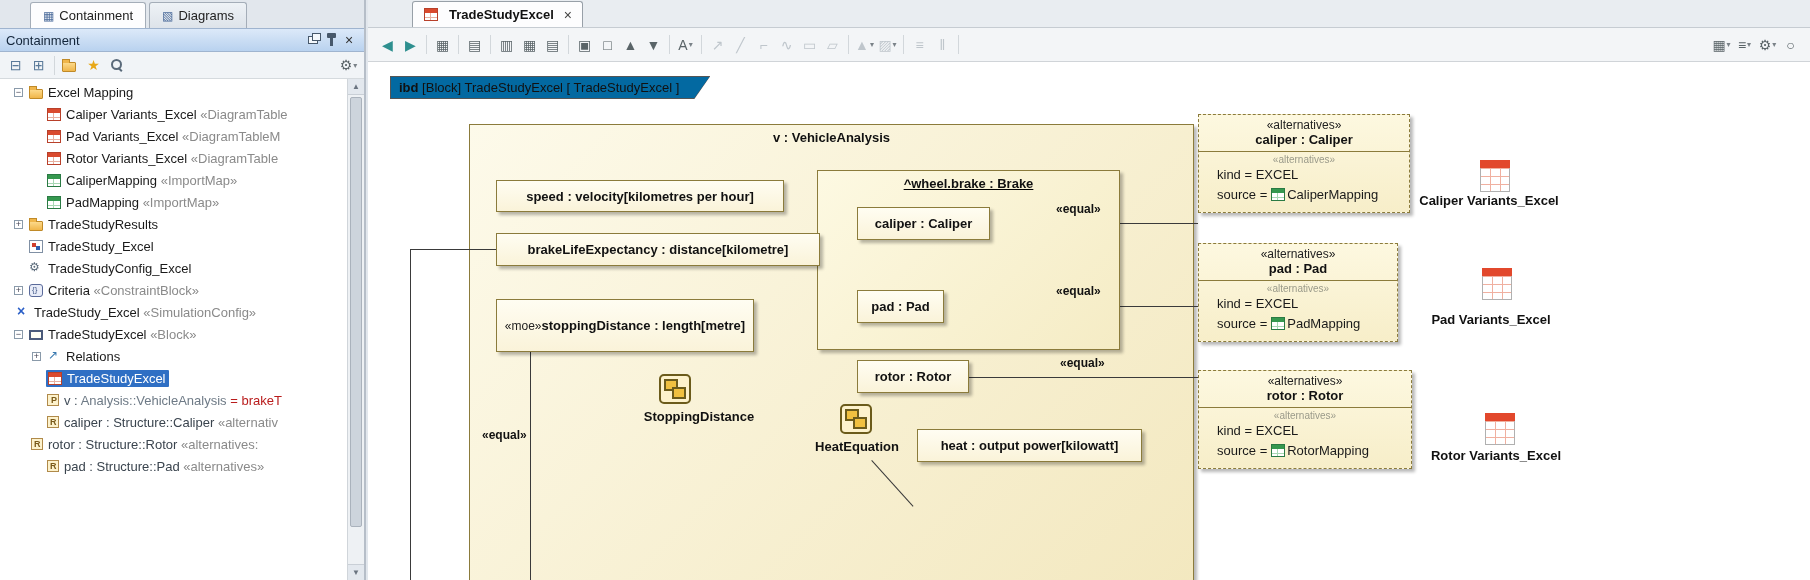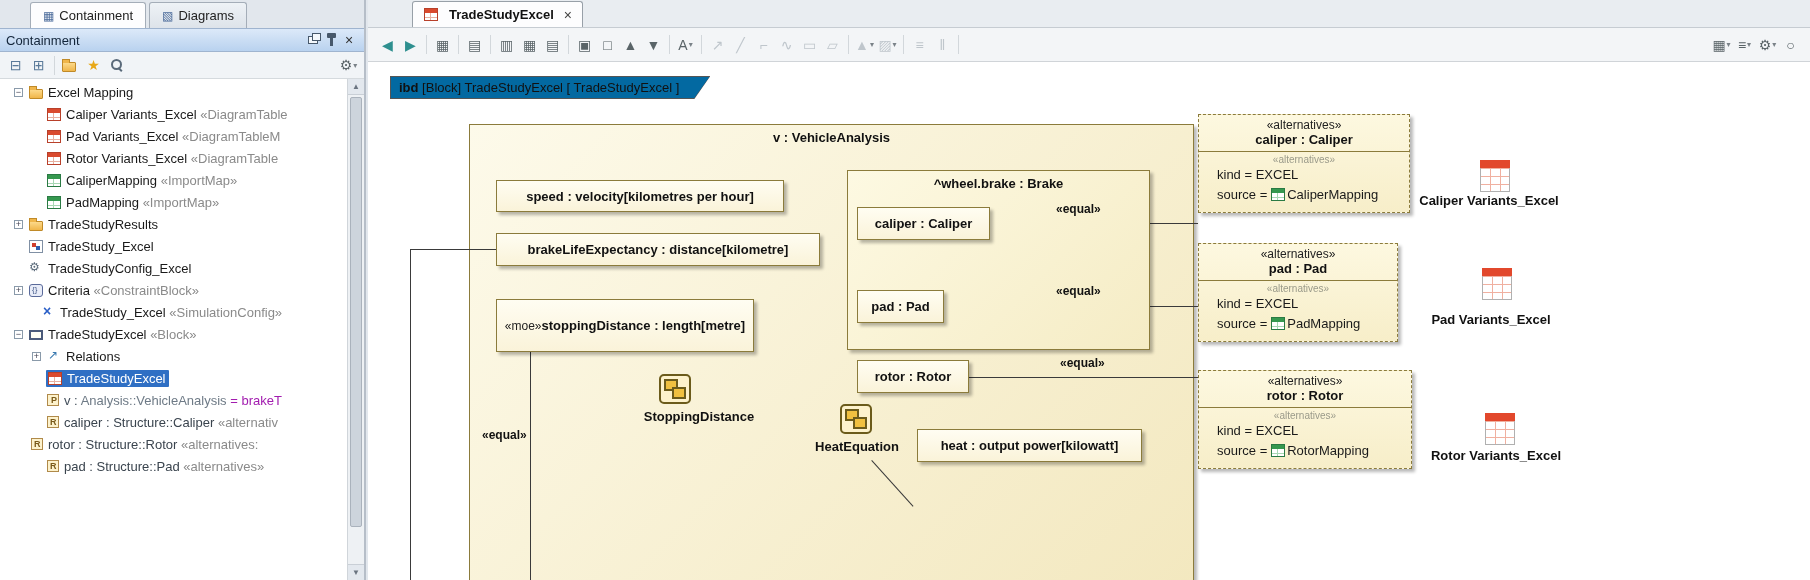--- a/index.html
+++ b/index.html
@@ -81,21 +81,21 @@
 
   
   .canvas { position:relative; flex:1; background:#fff; overflow:hidden; font-size:13px; }
   .frame-tab-outer { position:absolute; left:22px; top:14px; background:#555; clip-path:polygon(0 0,100% 0,calc(100% - 16px) 100%,0 100%); padding:1px; z-index:5; }
   .frame-tab { background:#0369a1; clip-path:polygon(0 0,100% 0,calc(100% - 15px) 100%,0 100%); height:21px; line-height:21px; padding:0 30px 0 8px; font-size:13px; color:#111; white-space:nowrap; }
   .frame-tab b { font-weight:bold; }
 
   .blk { position:absolute; border:1px solid #8b7b3b; box-shadow:3px 3px 3px rgba(0,0,0,0.28); }
   .blk-title { text-align:center; font-weight:bold; padding-top:5px; color:#111; white-space:nowrap; }
   #node-vehicle { left:101px; top:62px; width:725px; height:470px; background:linear-gradient(135deg,#fdfaea,#f3e8bf); z-index:1; }
-  #node-brake   { left:479px; top:108px; width:303px; height:180px; background:linear-gradient(135deg,#fdf9e2,#f5ecc5); z-index:2; }
+  #node-brake   { left:449px; top:108px; width:303px; height:180px; background:linear-gradient(135deg,#fdf9e2,#f5ecc5); z-index:2;text-decoration:underline; }
 
   .part { position:absolute; background:linear-gradient(#fffdf2,#faf3d9); border:1px solid #8b7b3b; box-shadow:3px 3px 3px rgba(0,0,0,0.28); display:flex; align-items:center; justify-content:center; font-weight:bold; color:#111; white-space:nowrap; z-index:3; }
   #part-speed     { left:128px; top:118px; width:288px; height:32px; }
   #part-brakelife { left:128px; top:171px; width:324px; height:33px; }
   #part-moe       { left:128px; top:237px; width:258px; height:53px; flex-direction:row; font-weight:normal; }
   #part-moe .moe-stereo { font-size:12px; color:#222; }
   #part-moe .moe-name { font-weight:bold; }
   #part-caliper { left:489px; top:145px; width:133px; height:33px; }
   #part-pad     { left:489px; top:228px; width:87px;  height:33px; }
   #part-rotor   { left:489px; top:298px; width:112px; height:33px; }
@@ -246,21 +246,21 @@
           <div class="tree-row" style="padding-left: 14px;">
             <span class="expander spacer"></span>
             <span class="ticon gear-icon"></span>
             <span class="tlabel"><span style="color: rgb(26, 26, 26);">TradeStudyConfig_Excel</span></span>
           </div>
           <div class="tree-row" style="padding-left: 14px;">
             <span class="expander">+</span>
             <span class="ticon constraint-icon"></span>
             <span class="tlabel"><span style="color: rgb(26, 26, 26);">Criteria </span><span style="color: rgb(138, 138, 138);">«ConstraintBlock»</span></span>
           </div>
-          <div class="tree-row" style="padding-left: 26px;">
+          <div class="tree-row" style="padding-left: 0;">
             <span class="expander spacer"></span>
             <span class="ticon simconfig-icon"></span>
             <span class="tlabel"><span style="color: rgb(26, 26, 26);">TradeStudy_Excel </span><span style="color: rgb(138, 138, 138);">«SimulationConfig»</span></span>
           </div>
           <div class="tree-row" style="padding-left: 14px;">
             <span class="expander">−</span>
             <span class="ticon block-icon"></span>
             <span class="tlabel"><span style="color: rgb(26, 26, 26);">TradeStudyExcel </span><span style="color: rgb(138, 138, 138);">«Block»</span></span>
           </div>
           <div class="tree-row" style="padding-left: 32px;">
@@ -271,21 +271,21 @@
           <div class="tree-row selected" style="padding-left: 32px;">
             <span class="expander spacer"></span>
             <span class="row-sel">
               <span class="ticon table-red"></span>
               <span class="tlabel"><span style="color: rgb(255, 255, 255);">TradeStudyExcel</span></span>
             </span>
           </div>
           <div class="tree-row" style="padding-left: 32px;">
             <span class="expander spacer"></span>
             <span class="ticon p-icon"></span>
-            <span class="tlabel"><span style="color: rgb(68, 80, 92);">v : </span><span style="color: rgb(110, 122, 134);">Analysis::VehicleAnalysis </span><span style="color: #a21caf;">= brakeT</span></span>
+            <span class="tlabel"><span style="color: rgb(68, 80, 92);">v : </span><span style="color: rgb(110, 122, 134);">Analysis::VehicleAnalysis </span><span style="color: #b91c1c;">= brakeT</span></span>
           </div>
           <div class="tree-row" style="padding-left: 32px;">
             <span class="expander spacer"></span>
             <span class="ticon r-icon"></span>
             <span class="tlabel"><span style="color: rgb(58, 68, 78);">caliper : Structure::Caliper </span><span style="color: rgb(138, 138, 138);">«alternativ</span></span>
           </div>
           <div class="tree-row" style="padding-left: 16px;">
             <span class="expander spacer"></span>
             <span class="ticon r-icon"></span>
             <span class="tlabel"><span style="color: rgb(58, 68, 78);">rotor : Structure::Rotor </span><span style="color: rgb(138, 138, 138);">«alternatives:</span></span>

